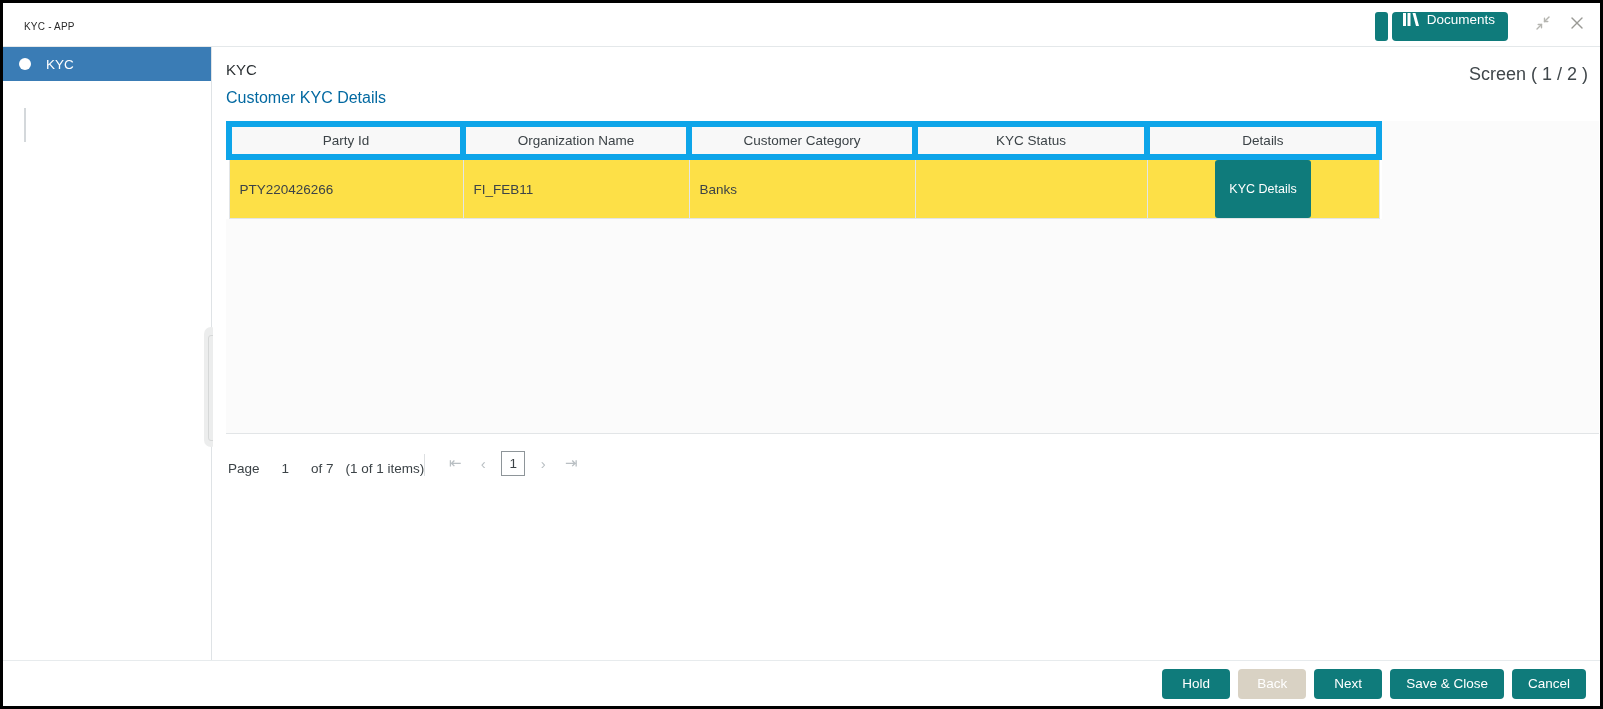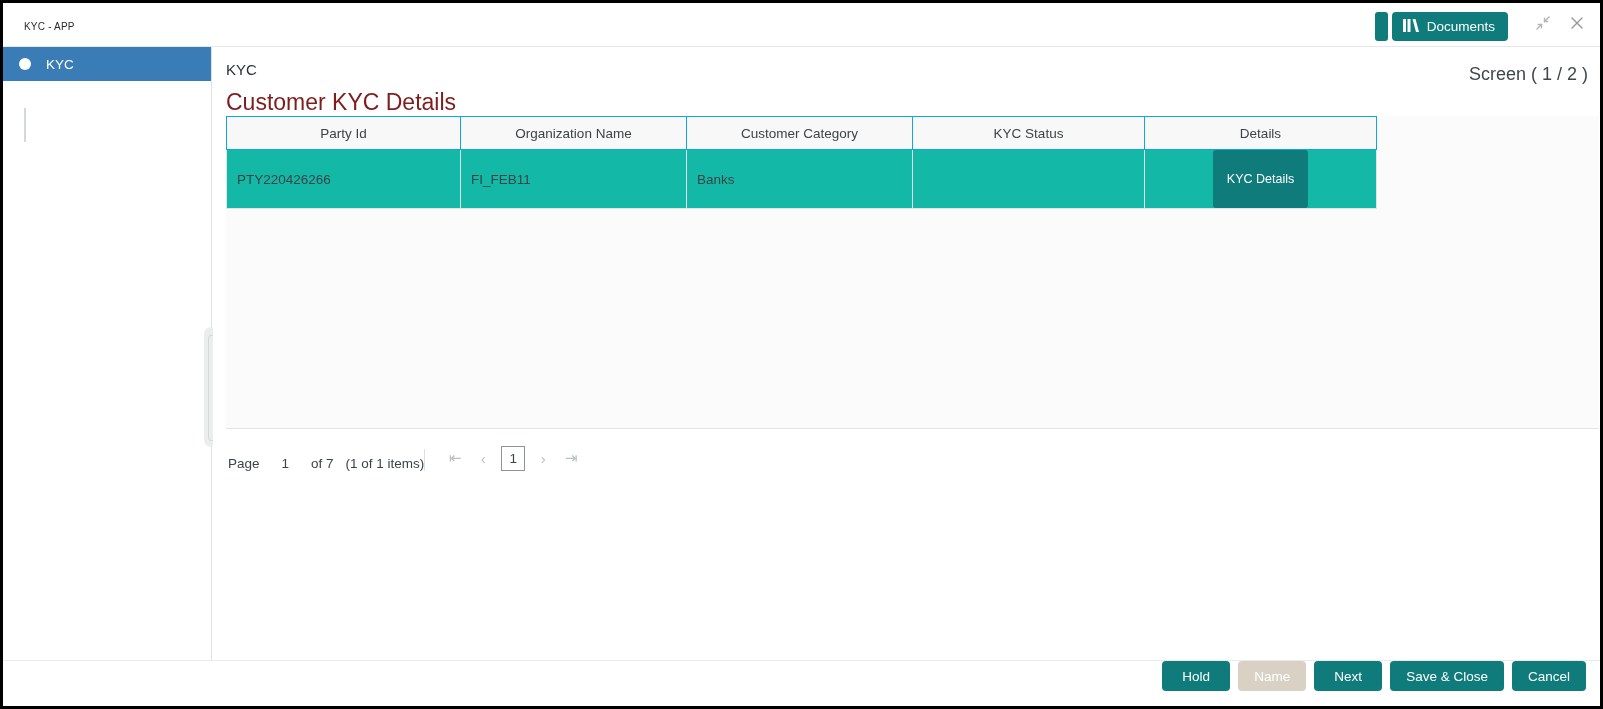--- a/index.html
+++ b/index.html
@@ -48,21 +48,21 @@
   .docs-btn {
     height: 29px;
     background: #0f7b7b;
     border: none;
     border-radius: 4px;
     color: #ffffff;
     font-size: 13.5px;
     font-family: "Liberation Sans", sans-serif;
     padding: 0 13px 0 10px;
     display: flex;
-    align-items: center;
+    align-items: flex-start;
     gap: 7px;
     cursor: pointer;
   }
   .books-icon { display: block; }
   .win-btns {
     position: absolute;
     right: 14px; top: 11px;
     display: flex;
     align-items: center;
     gap: 16px;
@@ -144,53 +144,54 @@
     color: #2c3134;
     margin-bottom: 11px;
   }
   .screen-count {
     position: absolute;
     right: 12px; top: 17px;
     font-size: 18px;
     color: #40474b;
   }
   .page-title {
-    font-size: 23px;
-    color: #7f1d1d;
+    font-size: 16px;
+    color: #0369a1;
+    margin-bottom: 14px;
   }
 
   
   .table-wrap {
     margin-right: 1px;
     background: #fbfbfb;
     border-bottom: 1px solid #e2e5e7;
     height: 313px;
   }
   table.grid {
     border-collapse: collapse;
     width: 1150px;
     table-layout: fixed;
     background: #ffffff;
   }
   table.grid th {
     background: #f8f8f8;
-    border: 1px solid #0ea5e9;
+    border: 6px solid #0ea5e9;
     font-weight: normal;
     font-size: 13.5px;
     color: #3c4347;
     height: 33px;
     text-align: center;
   }
   table.grid td {
     border: 1px solid #e2e5e7;
     font-size: 13.5px;
     color: #3c4347;
     height: 33px;
     padding: 0 10px;
-    background: #14b8a6;
+    background: #fde047;
   }
   .kyc-details-btn {
     display: inline-block;
     background: #0f7b7b;
     color: #ffffff;
     border: none;
     border-radius: 3px;
     font-size: 12.5px;
     font-family: "Liberation Sans", sans-serif;
     padding: 22px 14px;
@@ -237,21 +238,21 @@
 
   
   .footer {
     position: absolute;
     left: 0; bottom: 0;
     width: 100%;
     height: 46px;
     background: #ffffff;
     border-top: 1px solid #e7ebed;
     display: flex;
-    align-items: flex-start;
+    align-items: center;
     justify-content: flex-end;
     padding-right: 14px;
     gap: 8px;
   }
   .fbtn {
     min-width: 68px;
     height: 30px;
     border: none;
     border-radius: 4px;
     background: #0f7b7b;
@@ -369,19 +370,19 @@
       <span class="pg-arrow">⇤</span>
       <span class="pg-arrow">‹</span>
       <span class="pg-box">1</span>
       <span class="pg-arrow">›</span>
       <span class="pg-arrow">⇥</span>
     </div>
   </div>
 
   <div class="footer">
     <button class="fbtn">Hold</button>
-    <button class="fbtn disabled">Name</button>
+    <button class="fbtn disabled">Back</button>
     <button class="fbtn">Next</button>
     <button class="fbtn">Save &amp; Close</button>
     <button class="fbtn">Cancel</button>
   </div>
 
 </div>
 
 </body></html>

